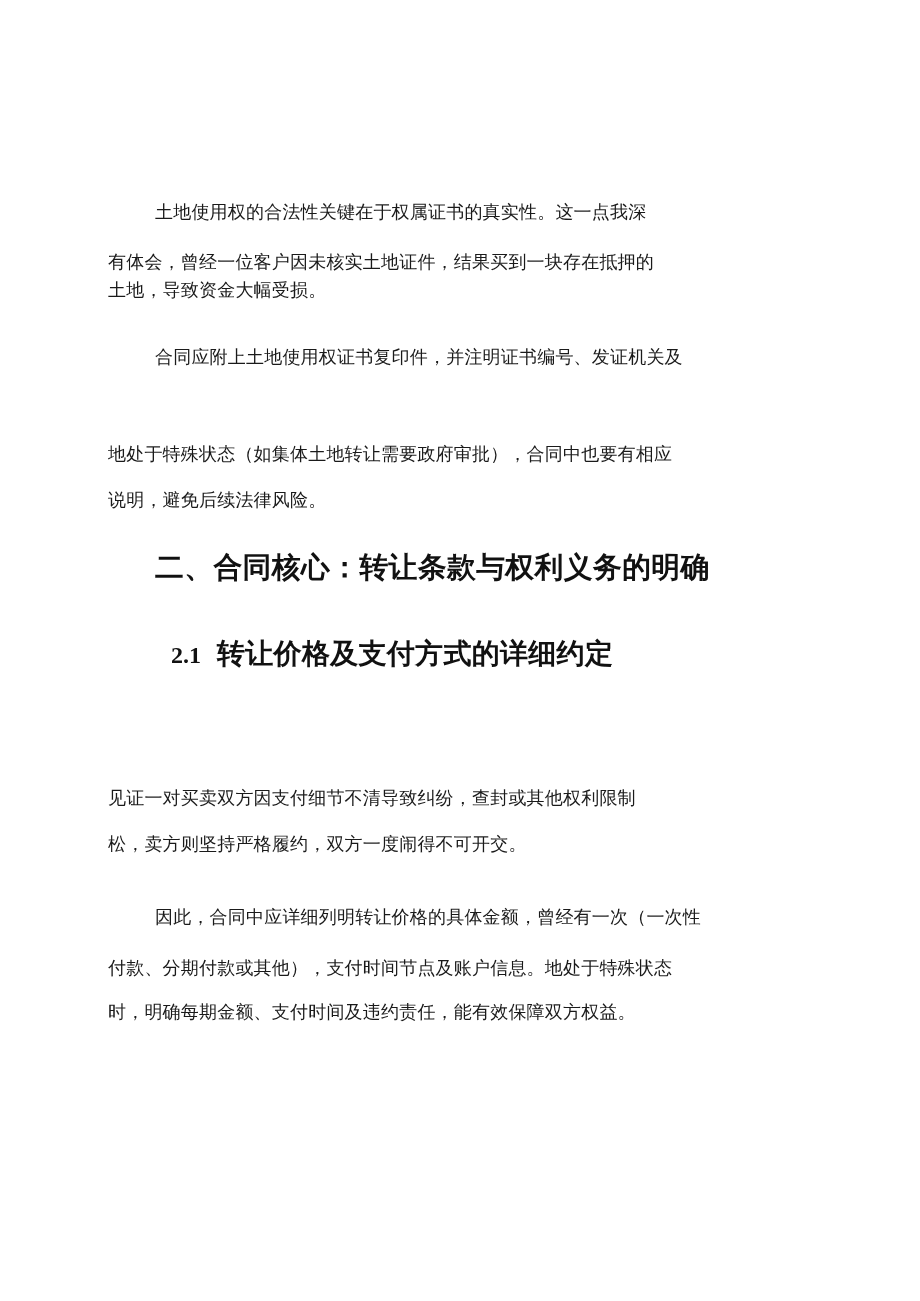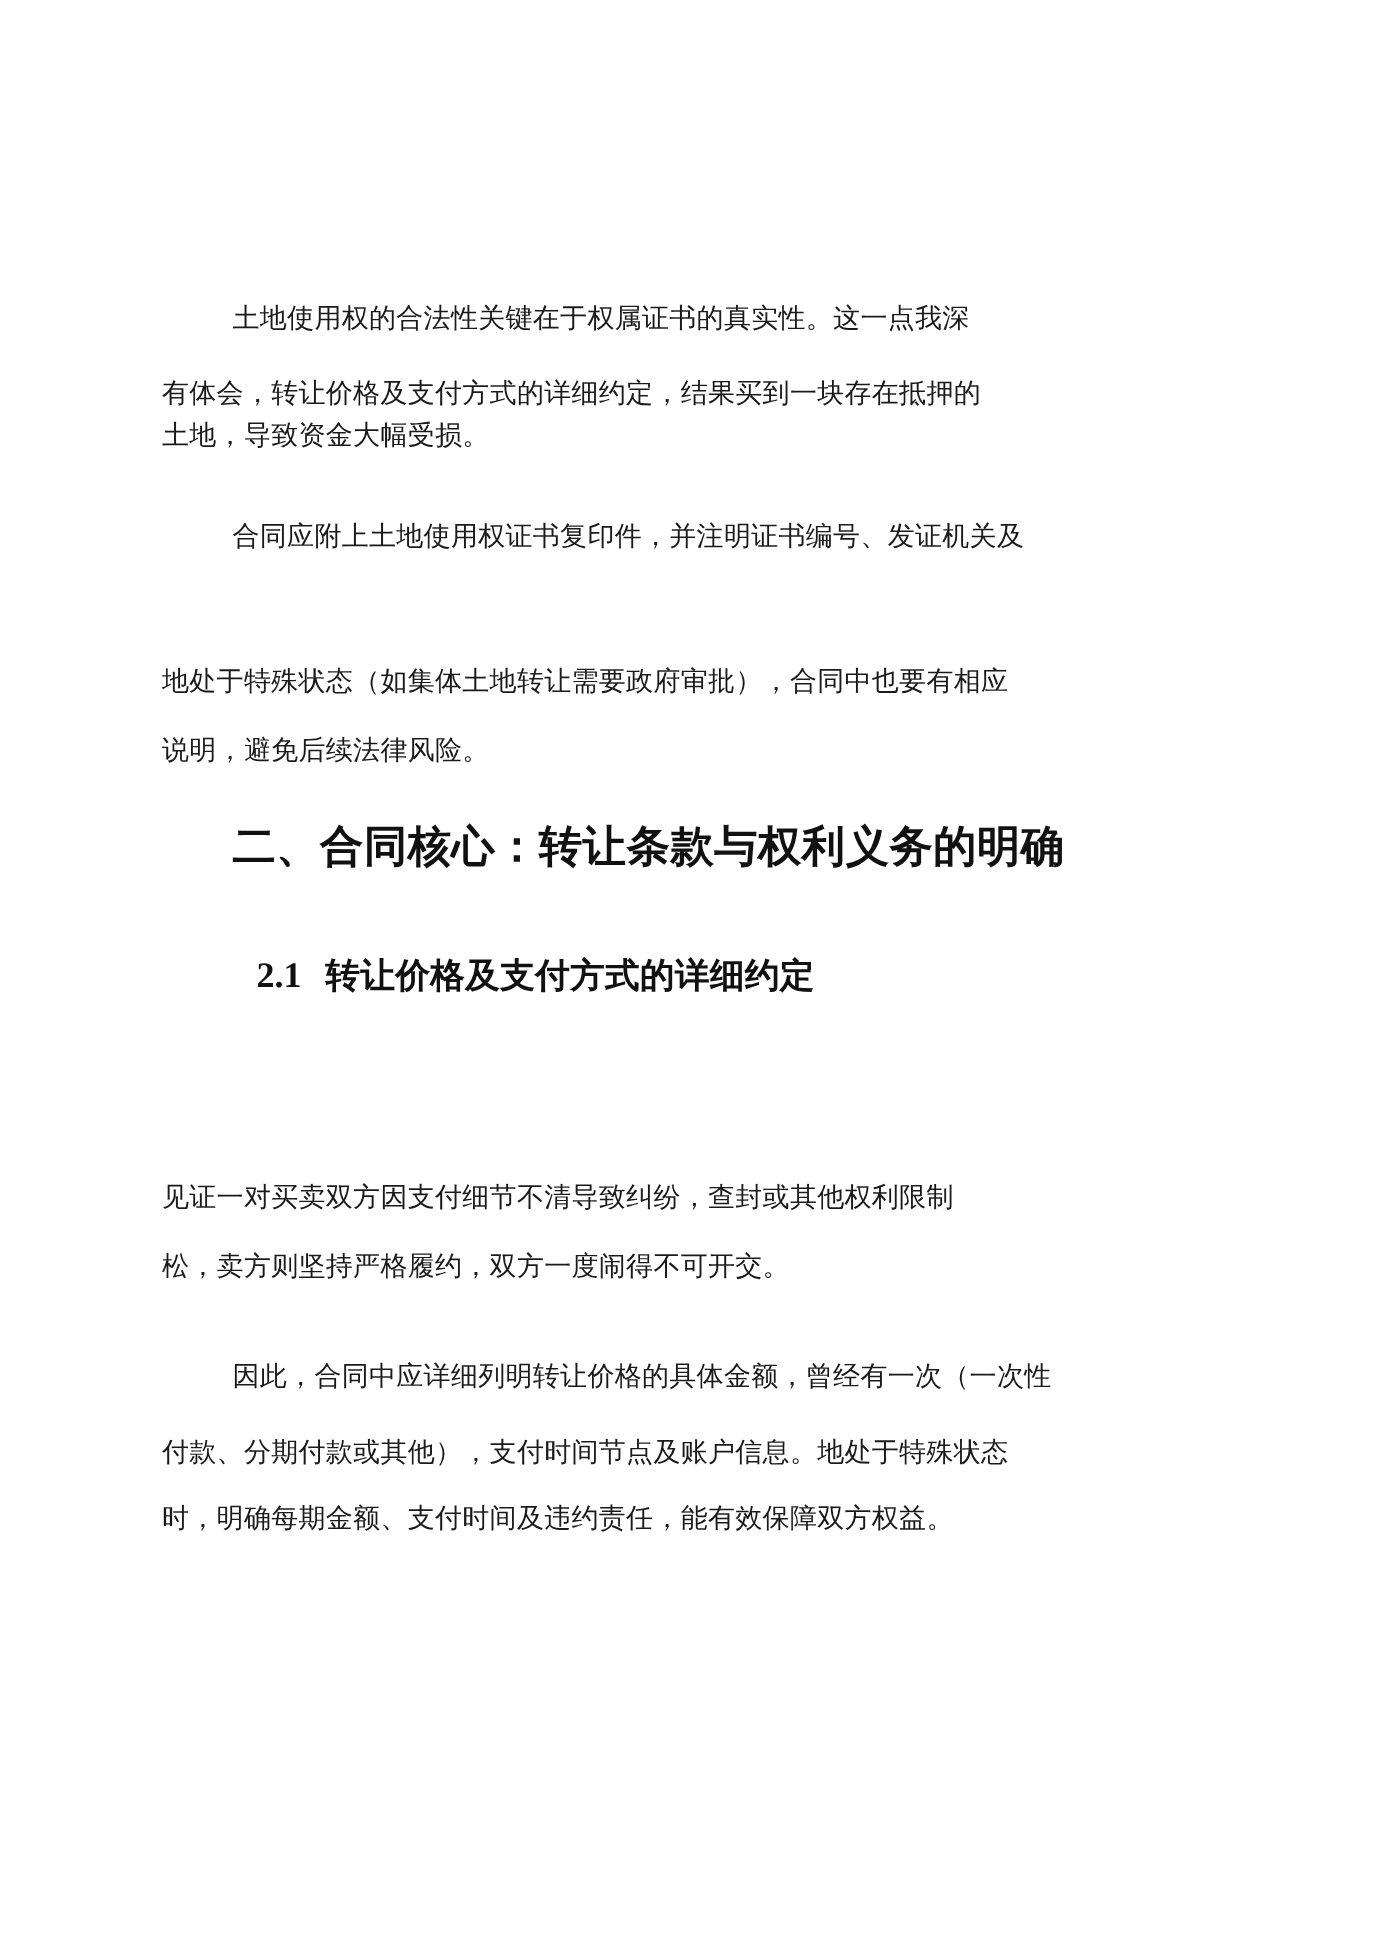--- a/index.html
+++ b/index.html
@@ -28,21 +28,21 @@
   }
   
   .ind {
     left: 155px;
   }
   
   .h1 {
     position: absolute;
     left: 155px;
     white-space: nowrap;
-    font-family: Liberation Mono, monospace;
+    font-family: Liberation Sans, sans-serif;
     font-weight: 700;
     font-size: 28.8px;
     line-height: 1.2;
     color: #111111;
     letter-spacing: 0.4px;
   }
   
   .h2 {
     position: absolute;
     left: 155px;
@@ -53,31 +53,31 @@
   .h2 .num {
     font-family: "Liberation Serif", "DejaVu Serif", serif;
     font-weight: 700;
     font-size: 24px;
     margin-right: 16px;
     margin-left: 16px;
   }
   .h2 .ttl {
     font-family: "Liberation Sans", "DejaVu Sans", sans-serif;
     font-weight: 700;
-    font-size: 23px;
+    font-size: 28px;
     letter-spacing: 0.3px;
   }
 </style>
 </head>
 <body>
 
 <div class="page">
 
   <div class="t ind" style="top:180px">土地使用权的合法性关键在于权属证书的真实性。这一点我深</div>
-  <div class="t" style="top:230px">有体会，转让价格及支付方式的详细约定，结果买到一块存在抵押的</div>
+  <div class="t" style="top:230px">有体会，曾经一位客户因未核实土地证件，结果买到一块存在抵押的</div>
   <div class="t" style="top:258px">土地，导致资金大幅受损。</div>
 
   <div class="t ind" style="top:325px">合同应附上土地使用权证书复印件，并注明证书编号、发证机关及</div>
   <div class="t" style="top:422px">地处于特殊状态（如集体土地转让需要政府审批），合同中也要有相应</div>
   <div class="t" style="top:468px">说明，避免后续法律风险。</div>
 
   <div class="h1" style="top:550px">二、合同核心：转让条款与权利义务的明确</div>
 
   <div class="h2" style="top:637px">
     <span class="num">2.1</span><span class="ttl">转让价格及支付方式的详细约定</span>

